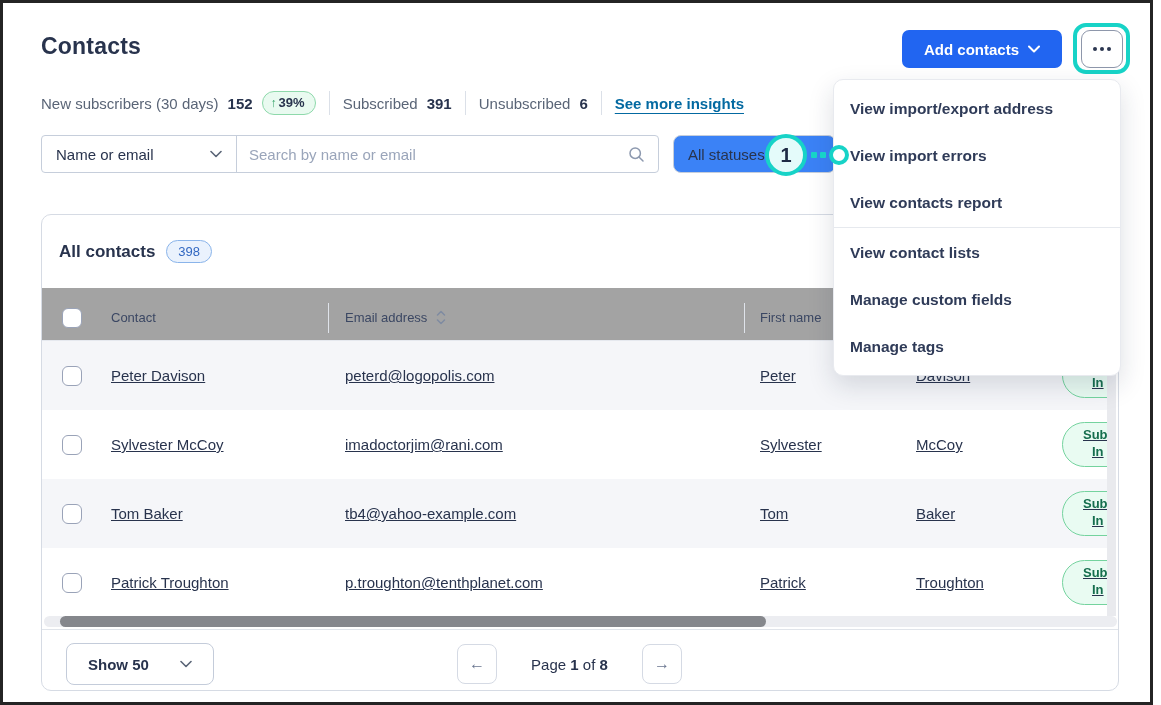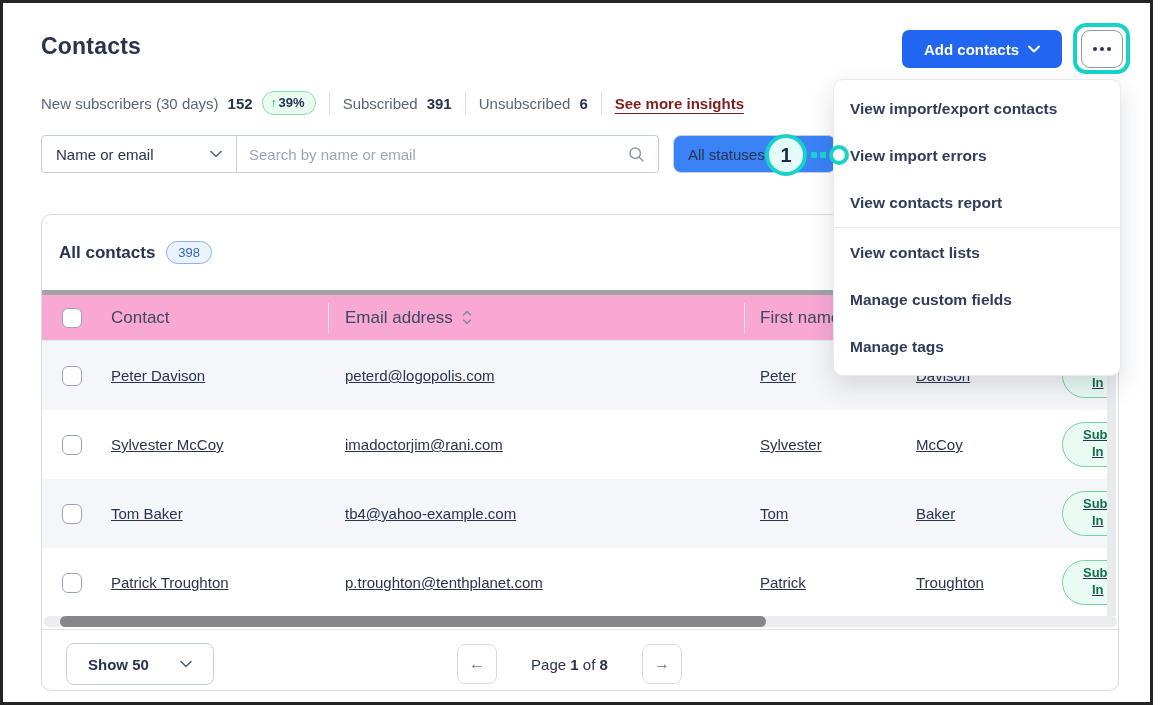--- a/index.html
+++ b/index.html
@@ -32,21 +32,21 @@
   .stat { display:flex; align-items:center; gap:9px; }
   .stat .lbl { font-size:15px; color:#5a6577; }
   .stat .val { font-size:15px; font-weight:700; color:#28334d; }
   .trend-pill {
     display:inline-flex; align-items:center; gap:2px; padding:3px 10px 4px 8px;
     border:1.5px solid #8ed9ab; background:#e9faf0; border-radius:999px;
   }
   .trend-pill .arr { color:#2f9e62; font-size:12px; font-weight:400; }
   .trend-pill .pct { color:#28334d; font-size:13px; font-weight:700; }
   .vdiv { width:1px; height:24px; background:#dbe0e8; }
-  .insights { font-size:15px; font-weight:700; color:#7f1d1d; text-decoration:underline; text-underline-offset:4px; cursor:pointer; }
+  .insights { font-size:15px; font-weight:700; color:#0369a1; text-decoration:underline; text-underline-offset:4px; cursor:pointer; }
   
   .search-combo {
     position:absolute; left:38px; top:132px; width:618px; height:38px;
     border:1px solid #c6cedb; border-radius:4px; background:#fff; display:flex; align-items:stretch;
   }
   .combo-select { width:194px; display:flex; align-items:center; justify-content:space-between; padding:0 14px; cursor:pointer; }
   .combo-select .txt { font-size:15px; color:#28334d; font-weight:500; }
   .combo-div { width:1px; background:#c6cedb; }
   .combo-input { flex:1; border:none; outline:none; background:transparent; padding:0 12px; font-size:15px; color:#3b82f6; font-family:"Liberation Sans", sans-serif; }
   .combo-input::placeholder { color:#9aa5ba; }
@@ -54,26 +54,26 @@
   .status-select {
     position:absolute; left:670px; top:132px; width:163px; height:38px;
     border:1px solid #c6cedb; border-radius:8px; background:#3b82f6;
     display:flex; align-items:center; padding:0 14px; font-size:15px; font-weight:500; color:#28334d; cursor:pointer;
   }
   
   .card {
     position:absolute; left:38px; top:211px; width:1078px; height:477px;
     background:#fff; border:1px solid #d6dbe4; border-radius:10px;
   }
-  .card-head { position:absolute; left:0; top:0; width:100%; height:80px; border-bottom:5px solid #a3a3a3; display:flex; align-items:center; padding-left:17px; gap:11px; }
+  .card-head { position:absolute; left:0; top:0; width:100%; height:80px; border-bottom:7px solid #a3a3a3; display:flex; align-items:center; padding-left:17px; gap:11px; }
   .card-title { font-size:17px; font-weight:700; color:#28334d; }
   .count-pill { padding:3px 11px; border:1px solid #8ab4ea; background:#eaf2fd; color:#3268c2; border-radius:999px; font-size:13px; font-weight:500; }
   .tbl-viewport { position:absolute; left:0; top:80px; width:1065px; height:322px; overflow:hidden; }
   .tr { display:grid; grid-template-columns:69px 234px 415px 156px 146px 1fr; align-items:center; width:1110px; }
-  .tr.head { height:46px; position:relative; font-size:17px; color:#3b4763; font-weight:500; border-bottom:1px solid #e6e9ef; background:#f9a8d4; }
+  .tr.head { height:46px; position:relative; font-size:13px; color:#3b4763; font-weight:500; border-bottom:1px solid #e6e9ef; background:#a3a3a3; }
   .tr.row { height:69px; font-size:15px; color:#28334d;text-decoration:underline; }
   .tr.row.alt { background:#f5f6f9; }
   .cb { width:20px; height:20px; margin-left:20px; border:1.5px solid #9aa3b8; border-radius:6px; background:#fff; cursor:pointer; }
   .hdiv { position:absolute; top:8px; width:1px; height:30px; background:#dfe3ea; }
   .sortwrap { display:inline-flex; align-items:center; gap:9px; }
   .badge {
     width:100px; padding:4px 0 5px; border:1.5px solid #74d39e; background:#e9fbf2; border-radius:999px;
     font-size:13px; font-weight:700; color:#166e4e; line-height:1.3;
   }
   .badge .l1 { padding-left:20px; display:block; }
@@ -304,21 +304,21 @@
           <b>8</b>
         </div>
         <button class="pg-btn">
             <span>→</span>
           </button>
       </div>
     </div>
   </div>
 
   <div class="menu">
-    <div class="menu-item">View import/export contacts</div>
+    <div class="menu-item">View import/export address</div>
     <div class="menu-item">View import errors</div>
     <div class="menu-item">View contacts report</div>
     <div class="menu-div"></div>
     <div class="menu-item">View contact lists</div>
     <div class="menu-item">Manage custom fields</div>
     <div class="menu-item">Manage tags</div>
   </div>
 
   <div class="anno-circle">
     <span>1</span>

